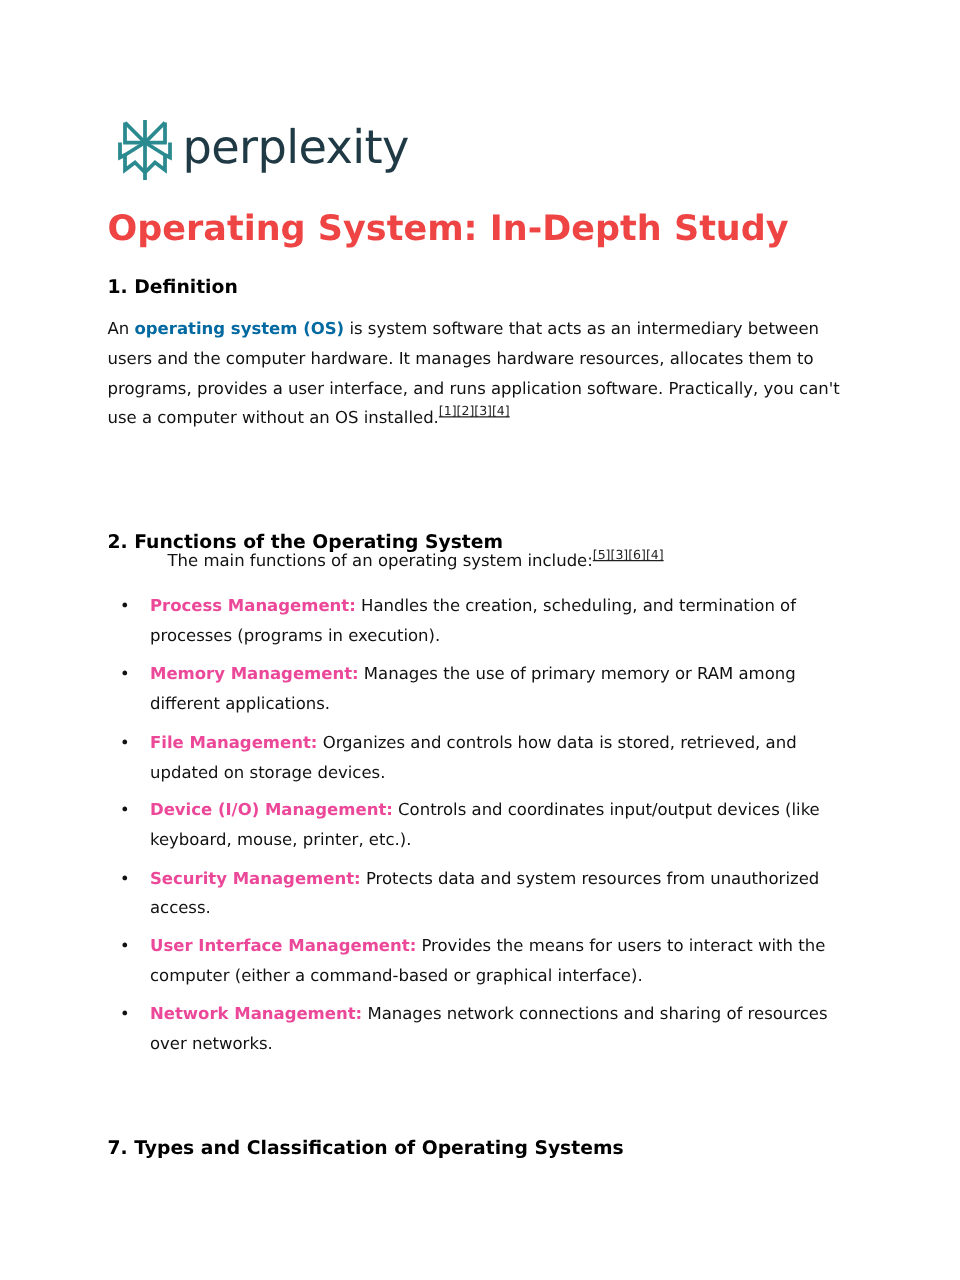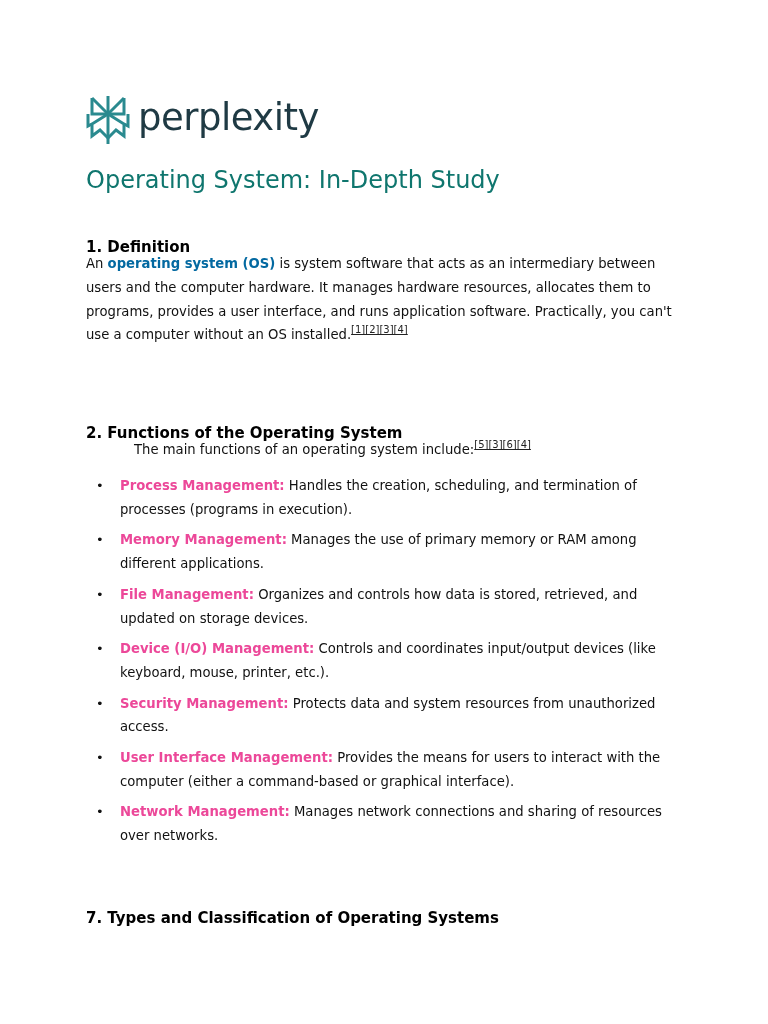--- a/index.html
+++ b/index.html
@@ -1,21 +1,21 @@
 <!DOCTYPE html>
 <html><head>
 <meta charset="utf-8">
 <style>
   html, body { margin: 0; padding: 0; background: #ffffff; }
   body { width: 768px; height: 1024px; overflow: hidden; position: relative;
          font-family: "DejaVu Sans", sans-serif; color: #111111; }
-  .logo { position: absolute; left: 86px; top: 94px; height: 52px; display: flex; align-items: center; }
+  .logo { position: absolute; left: 94px; top: 94px; height: 52px; display: flex; align-items: center; }
   .logo svg { display: block; }
   .logo-word { font-family: "DejaVu Sans", sans-serif; font-size: 37px; color: #1f3a44; letter-spacing: -0.5px; margin-left: 8px; margin-top: -6px; font-weight: normal; }
-  h1 { position: absolute; left: 86px; top: 166px; margin: 0; font-size: 24px; font-weight: normal; color: #0f766e; white-space: nowrap; }
+  h1 { position: absolute; left: 86px; top: 166px; margin: 0; font-size: 28px; font-weight: bold; color: #ef4444; white-space: nowrap; }
   h2 { position: absolute; left: 86px; margin: 0; font-size: 15px; font-weight: bold; color: #000; white-space: nowrap; }
   .para { position: absolute; left: 86px; width: 600px; font-size: 13.2px; line-height: 23.8px; color: #111; margin: 0; }
   .para b { color: #0369a1; }
   sup.cite { font-size: 10px; text-decoration: underline; vertical-align: 6px; line-height: 0; color: #222; }
   ul.funcs { position: absolute; left: 86px; top: 474px; width: 600px; margin: 0; padding: 0; list-style: none; }
   ul.funcs li { position: relative; padding-left: 34px; font-size: 13.2px; line-height: 23.8px; color: #111; margin-bottom: 6.8px; }
   ul.funcs li .bullet { position: absolute; left: 10px; top: 0; font-size: 13px; }
   ul.funcs li b { color: #ec4899; }
 </style>
 </head>
@@ -31,21 +31,21 @@
       <polyline points="22,20 38,30 38,42 30,36 22,44"></polyline>
       <polyline points="2,20 2,32 6,30"></polyline>
       <polyline points="42,20 42,32 38,30"></polyline>
     </g>
   </svg>
   <span class="logo-word">perplexity</span>
 </div>
 
 <h1>Operating System: In-Depth Study</h1>
 
-<h2 style="top:238px;text-align:center;">1. Definition</h2>
+<h2 style="top:220px;text-align:center;">1. Definition</h2>
 
 <p class="para" style="top:252px;"><span>An </span><b>operating system (OS)</b><span> is system software that acts as an intermediary between users and the computer hardware. It manages hardware resources, allocates them to programs, provides a user interface, and runs application software. Practically, you can't use a computer without an OS installed.</span><sup class="cite">[1][2][3][4]</sup></p>
 
 <h2 style="top:408px;margin-top:16px;">2. Functions of the Operating System</h2>
 
 <p class="para" style="top:438px;margin-left:48px;"><span>The main functions of an operating system include:</span><sup class="cite">[5][3][6][4]</sup></p>
 
 <ul class="funcs">
   <li><span class="bullet">•</span><b>Process Management:</b><span> Handles the creation, scheduling, and termination of processes (programs in execution).</span></li>
   <li><span class="bullet">•</span><b>Memory Management:</b><span> Manages the use of primary memory or RAM among different applications.</span></li>

